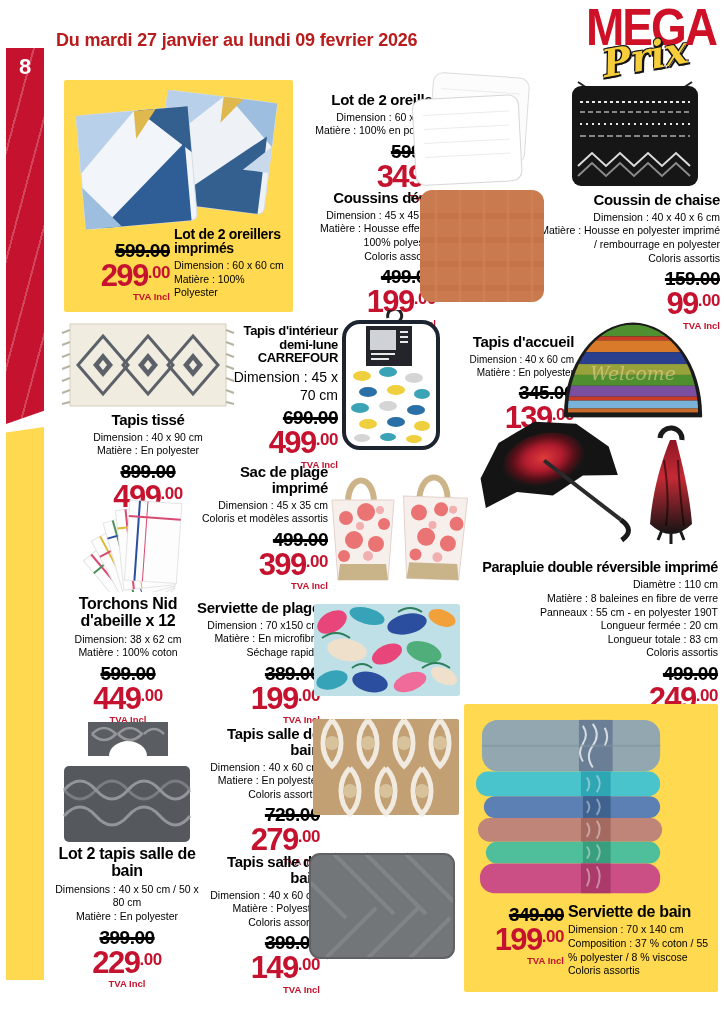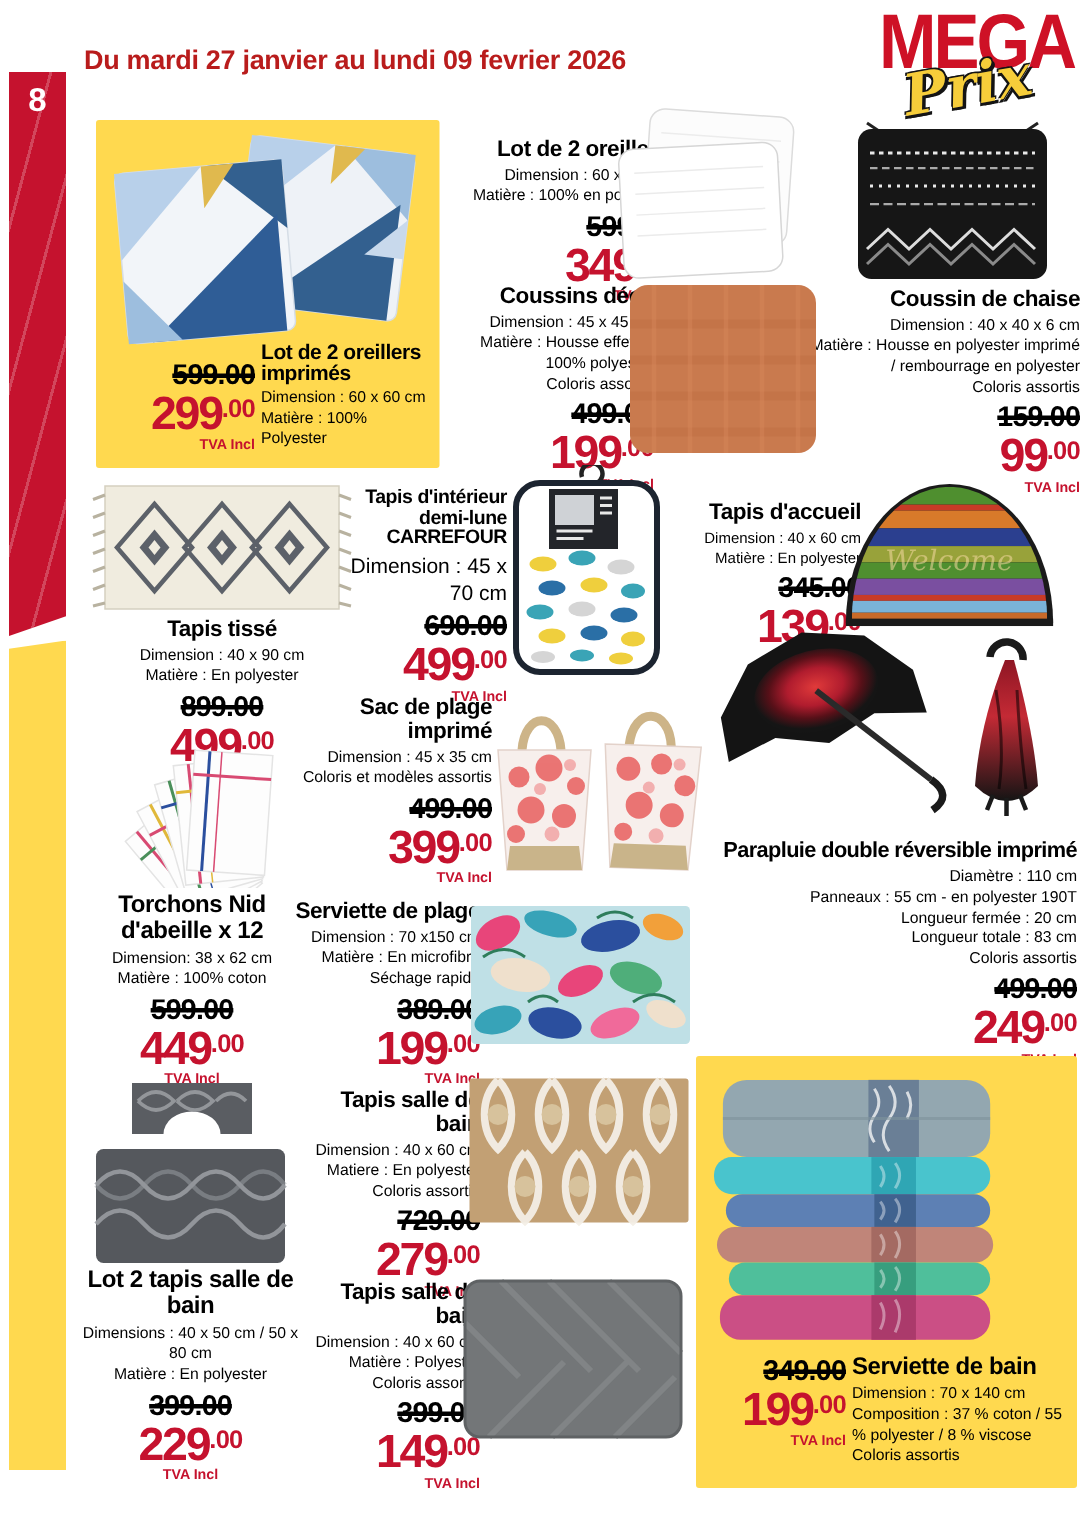--- a/index.html
+++ b/index.html
@@ -342,20 +342,21 @@
         <path d="M32,22 C20,52 14,80 12,106 Q33,126 54,106 C52,80 46,52 38,22 Z" fill="url(#uclosed)"></path>
         <path d="M26,42 Q32,80 28,108 M40,42 Q42,80 46,108" stroke="#00000088" stroke-width="2" fill="none"></path>
         <path d="M24,112 l-4,10 M33,114 l0,12 M42,112 l4,10" stroke="#1a1a1a" stroke-width="3"></path>
       </g>
     </svg>
   </div>
   <div class="abs pblock" style="left:474px;top:560px;width:244px;">
     <div class="pname" style="font-size:14.5px;letter-spacing:-.4px;">Parapluie double réversible imprimé</div>
     <div class="pdetails">
         <div>Diamètre : 110 cm</div>
+        <div>Matière : 8 baleines en fibre de verre</div>
         <div>Panneaux : 55 cm - en polyester 190T</div>
         <div>Longueur fermée : 20 cm</div>
         <div>Longueur totale : 83 cm</div>
         <div>Coloris assortis</div>
       </div>
     <span class="oldp">499.00</span>
     <div class="newp"><span>249</span><span class="cents">.00</span></div>
     <div class="tva">TVA Incl</div>
   </div>
 

